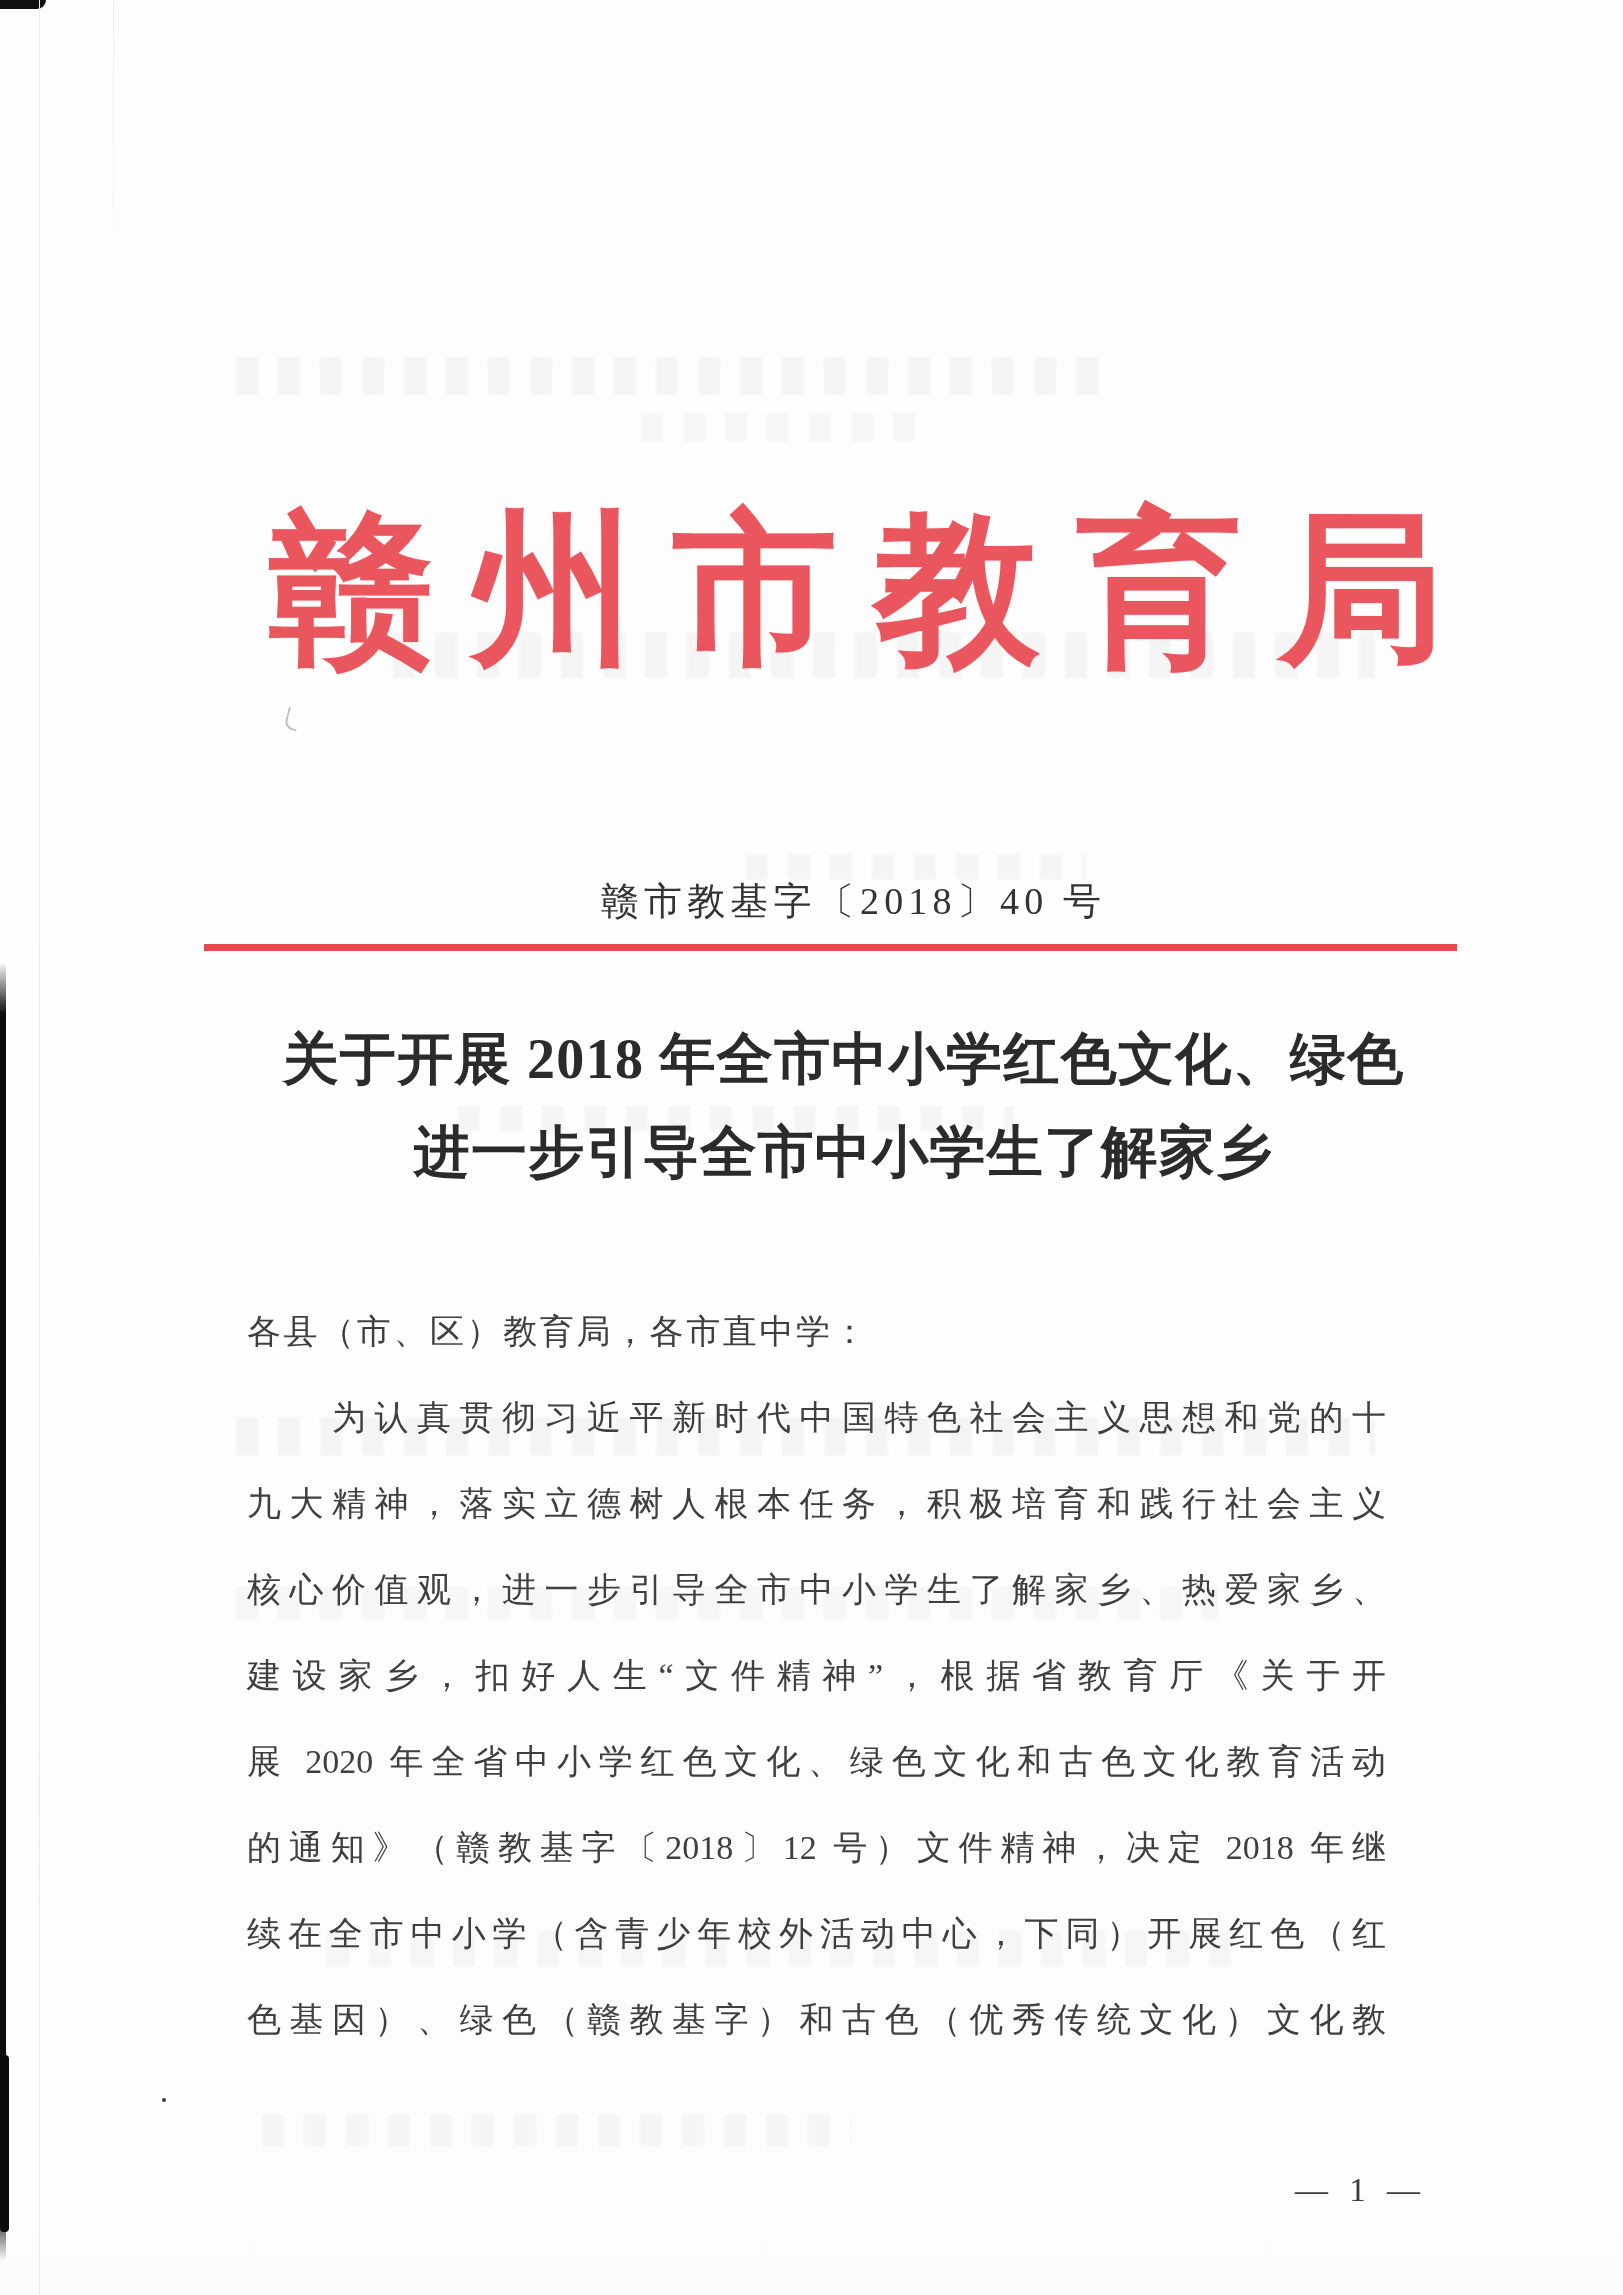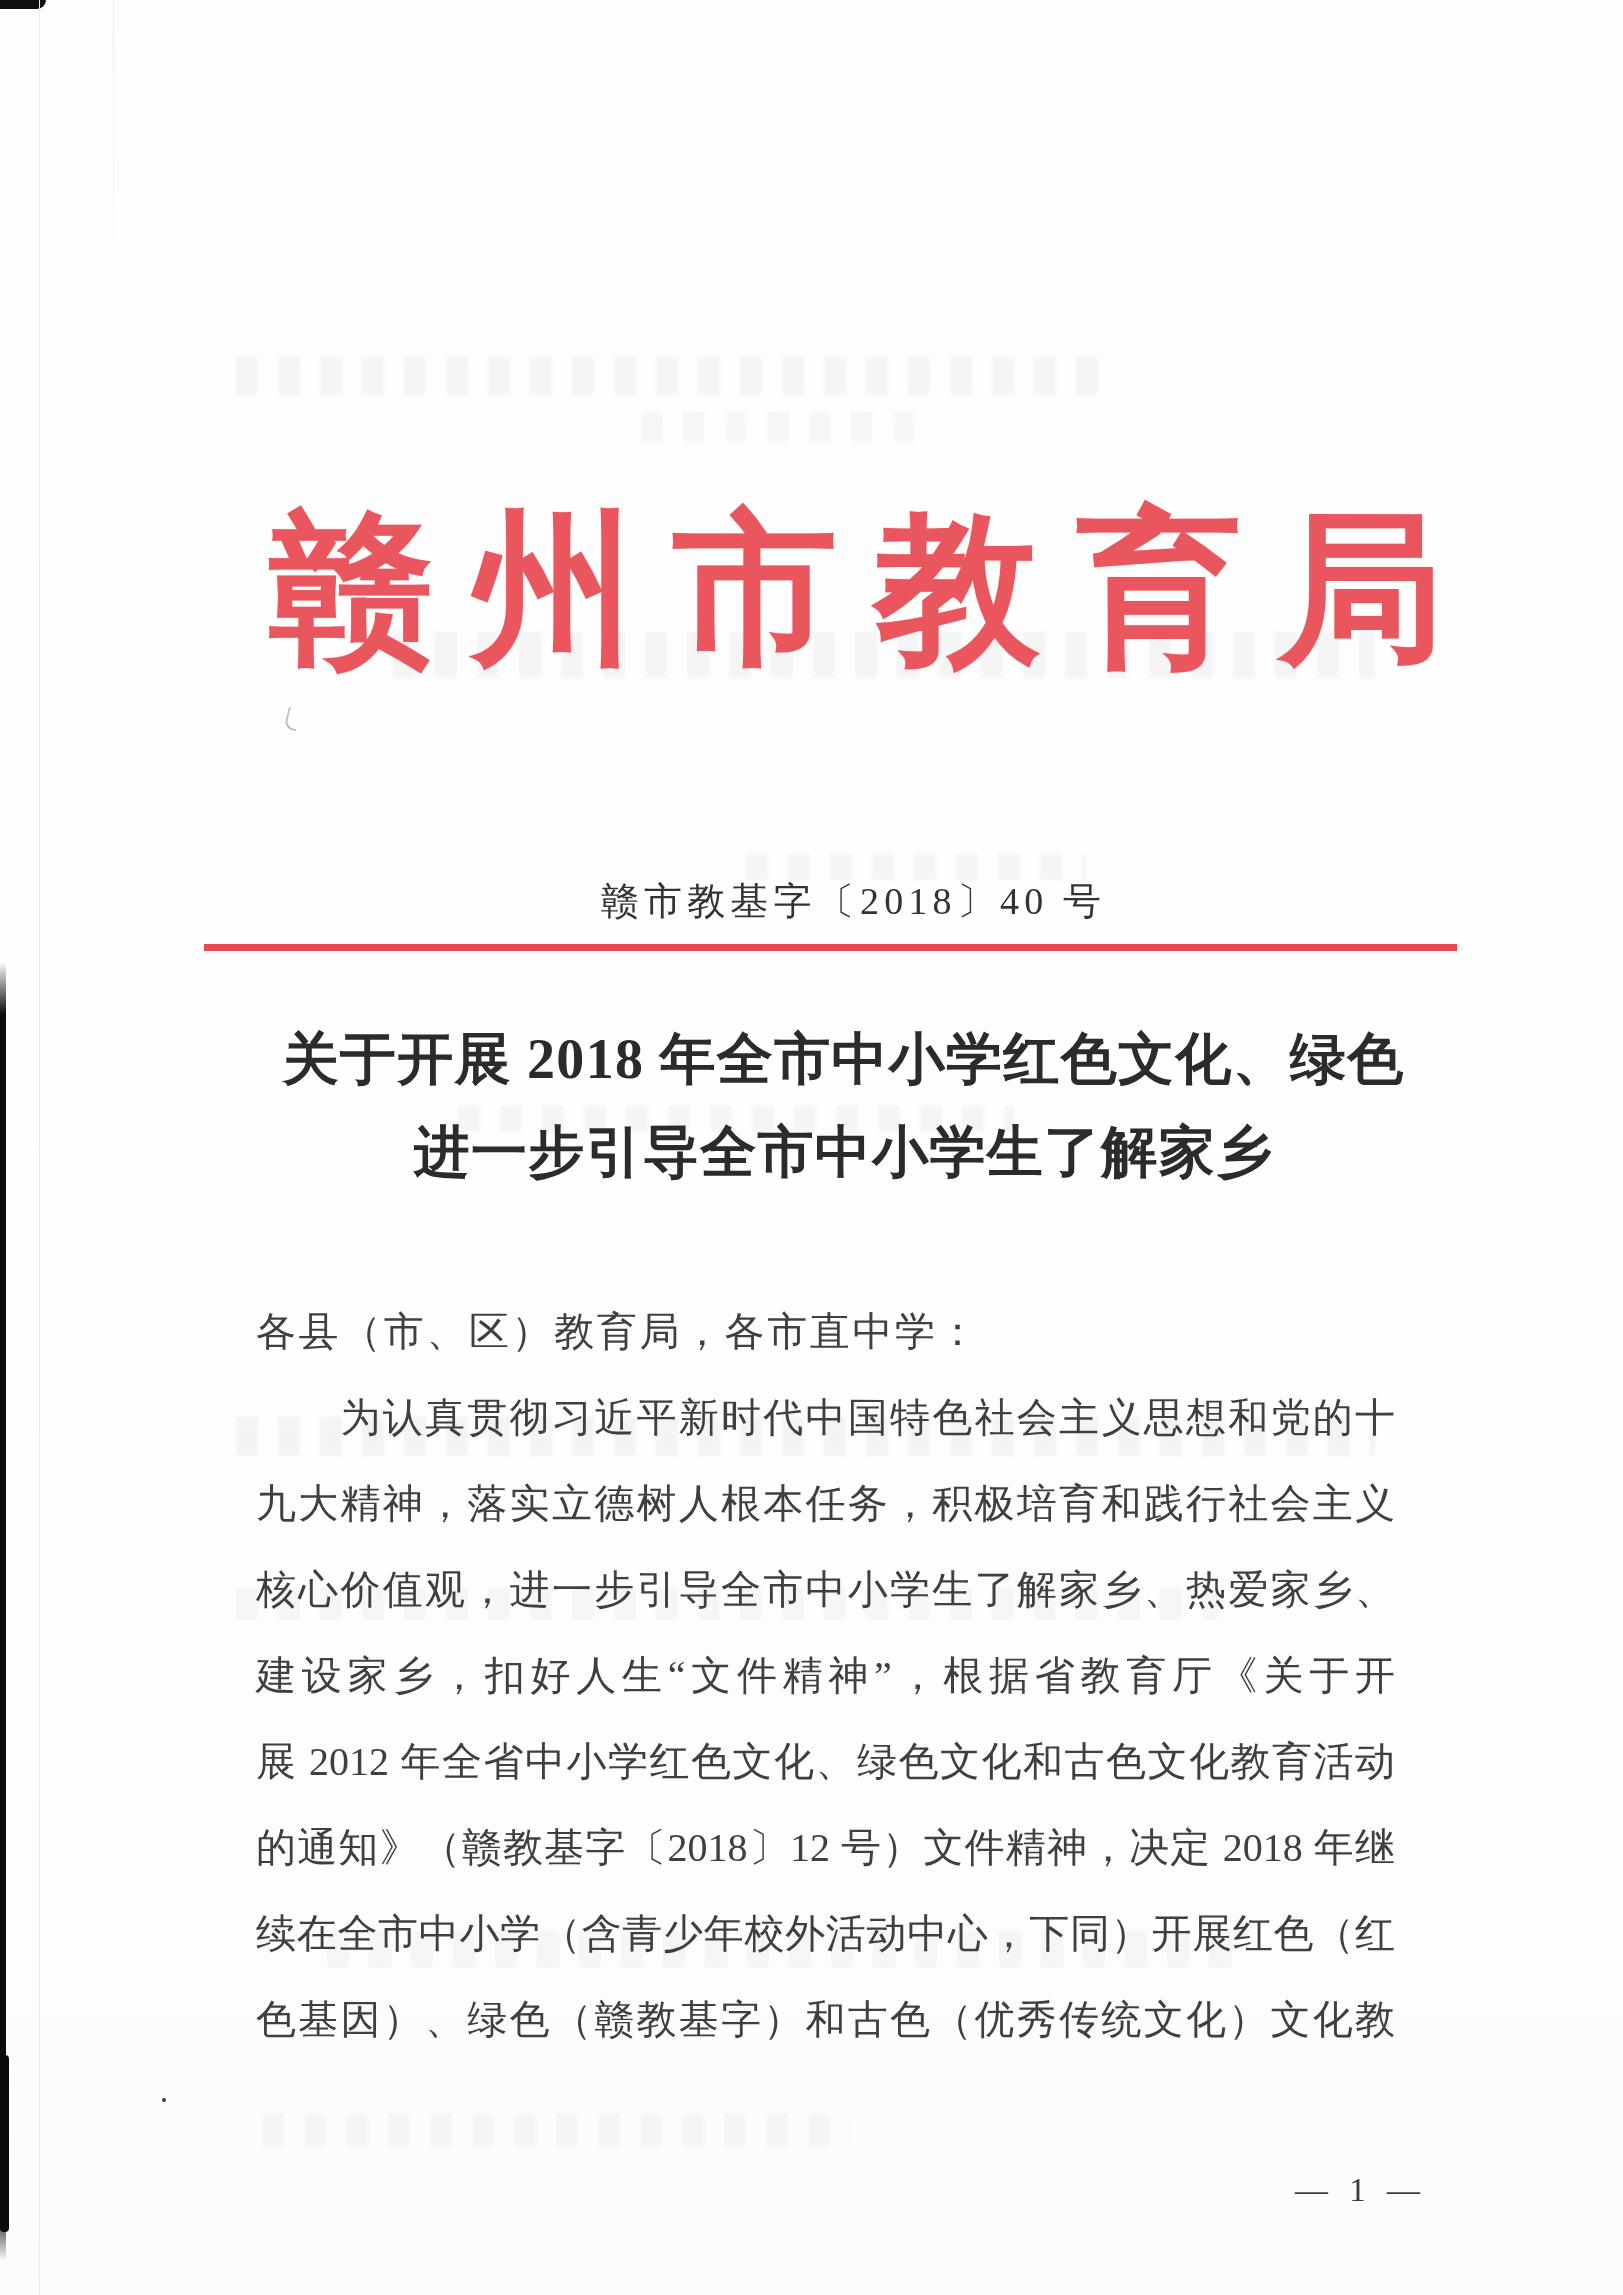--- a/index.html
+++ b/index.html
@@ -93,23 +93,23 @@
   .subject {
     position: absolute; left: 0; top: 1013px; width: 1623px;
     text-align: center;
     font-size: 56px; line-height: 93px;
     font-weight: bold;
     letter-spacing: 1.3px;
     color: #2b2b2b;
     padding-left: 32px;
   }
   .body-block {
-    position: absolute; left: 256px; top: 1289px;
+    position: absolute; left: 247px; top: 1289px;
     width: 1139px;
-    font-size: 40px; line-height: 86px;
+    font-size: 34px; line-height: 86px;
     color: #3f3f3f;
   }
   .salutation {
     text-align: left;
     letter-spacing: 2.6px;
   }
   .bline {
     text-align: justify;
     text-align-last: justify;
   }
@@ -154,21 +154,21 @@
     <div>关于开展 2018 年全市中小学红色文化、绿色</div>
     <div>进一步引导全市中小学生了解家乡</div>
   </div>
 
   <div class="body-block">
     <div class="salutation">各县（市、区）教育局，各市直中学：</div>
     <div class="bline">　　为认真贯彻习近平新时代中国特色社会主义思想和党的十</div>
     <div class="bline">九大精神，落实立德树人根本任务，积极培育和践行社会主义</div>
     <div class="bline">核心价值观，进一步引导全市中小学生了解家乡、热爱家乡、</div>
     <div class="bline">建设家乡，扣好人生“文件精神”，根据省教育厅《关于开</div>
-    <div class="bline">展 2012 年全省中小学红色文化、绿色文化和古色文化教育活动</div>
+    <div class="bline">展 2020 年全省中小学红色文化、绿色文化和古色文化教育活动</div>
     <div class="bline">的通知》（赣教基字〔2018〕12 号）文件精神，决定 2018 年继</div>
     <div class="bline">续在全市中小学（含青少年校外活动中心，下同）开展红色（红</div>
     <div class="bline">色基因）、绿色（赣教基字）和古色（优秀传统文化）文化教</div>
   </div>
 
   <div class="page-number">— 1 —</div>
 
 </div>
 
 

